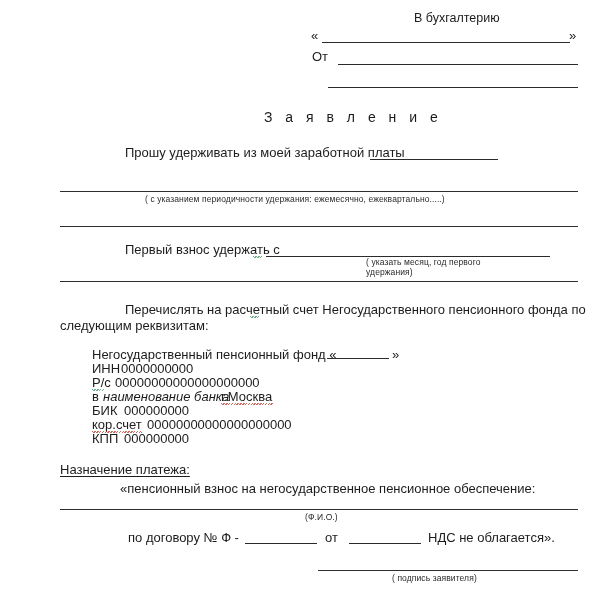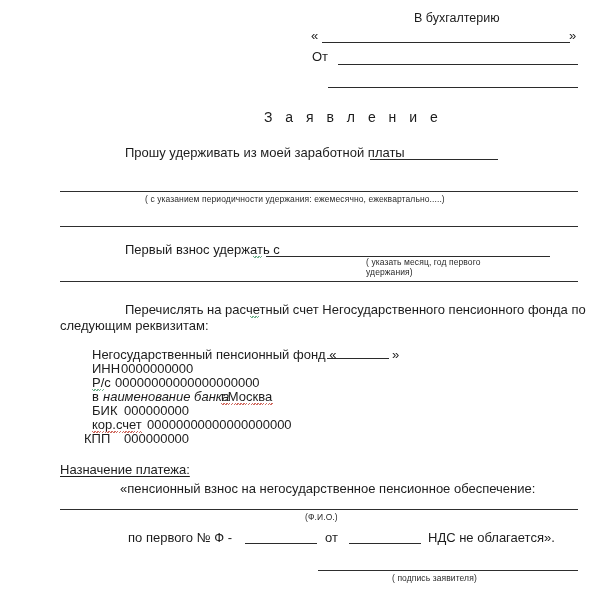--- a/index.html
+++ b/index.html
@@ -141,31 +141,31 @@
   <div class="t" style="left:221px; top:390px;">г.Москва</div>
   <div class="sq" style="left:221px; top:403px; width:52px;"></div>
 
   <div class="t" style="left:92px; top:404px;">БИК</div>
   <div class="t" style="left:124px; top:404px;">000000000</div>
 
   <div class="t" style="left:92px; top:418px;">кор.счет</div>
   <div class="sq" style="left:92px; top:431px; width:50px;"></div>
   <div class="t" style="left:147px; top:418px;">00000000000000000000</div>
 
-  <div class="t" style="left:84px; top:432px;text-align:right;">КПП</div>
+  <div class="t" style="left:92px; top:432px;text-align:right;">КПП</div>
   <div class="t" style="left:124px; top:432px;">000000000</div>
 
   <div class="t" style="left:120px; top:482px;">«пенсионный взнос на негосударственное  пенсионное обеспечение:</div>
 
   <div class="t underline-text" style="left:60px; top:463px;">Назначение платежа:</div>
 
   <div class="rule blank" style="left:60px; top:509px; width:518px;"></div>
   <div class="small" style="position:absolute; left:305px; top:512px;">(Ф.И.О.)</div>
 
-  <div class="t" style="left:128px; top:531px;">по первого № Ф -</div>
+  <div class="t" style="left:128px; top:531px;">по договору № Ф -</div>
   <div class="blankline" style="left:245px; top:543px; width:72px;"></div>
   <div class="t" style="left:325px; top:531px;">от</div>
   <div class="blankline" style="left:349px; top:543px; width:72px;"></div>
   <div class="t" style="left:428px; top:531px;">НДС не облагается».</div>
 
   <div class="rule blank" style="left:318px; top:570px; width:260px;"></div>
   <div class="small" style="position:absolute; left:392px; top:573px;">( подпись заявителя)</div>
 
 </div>
 

